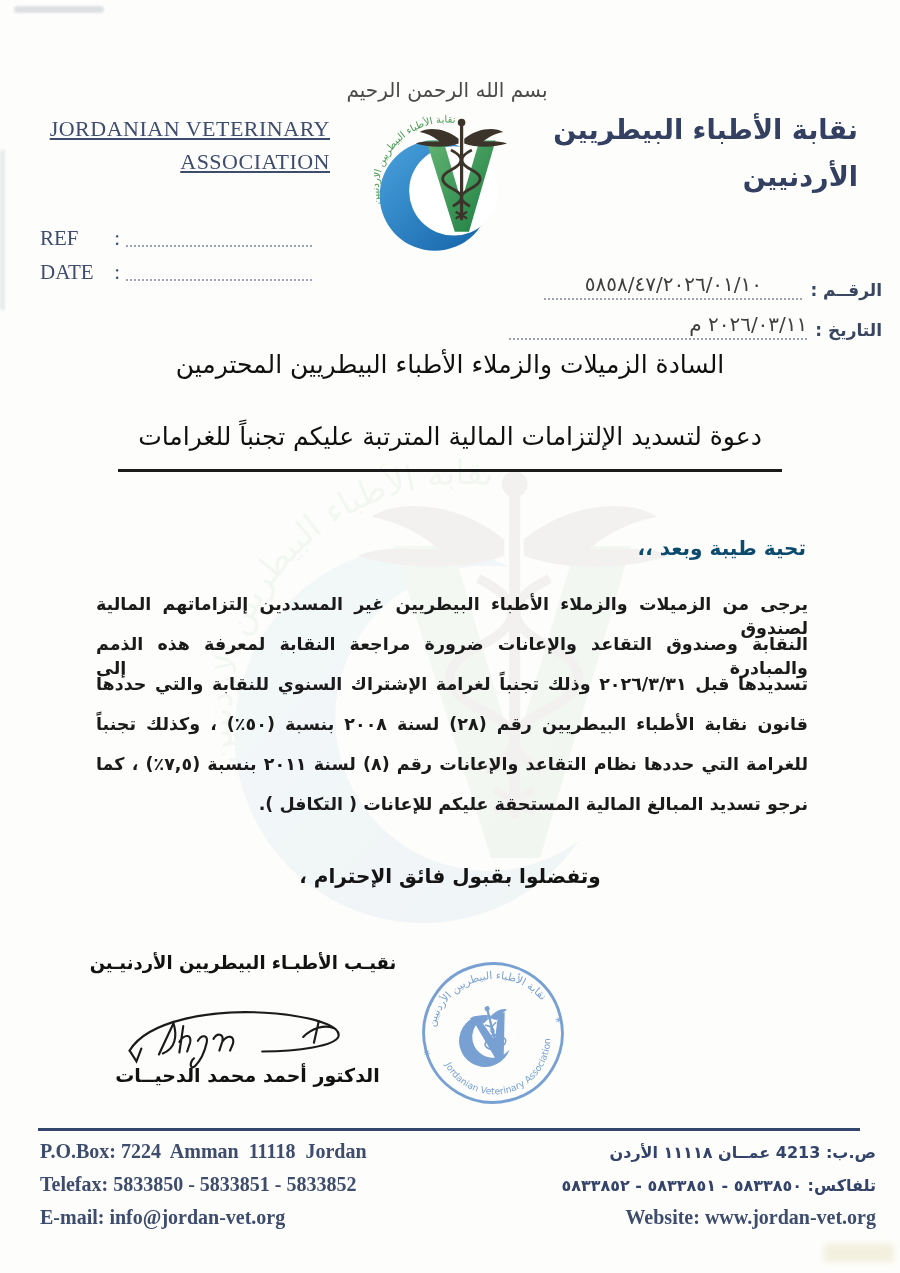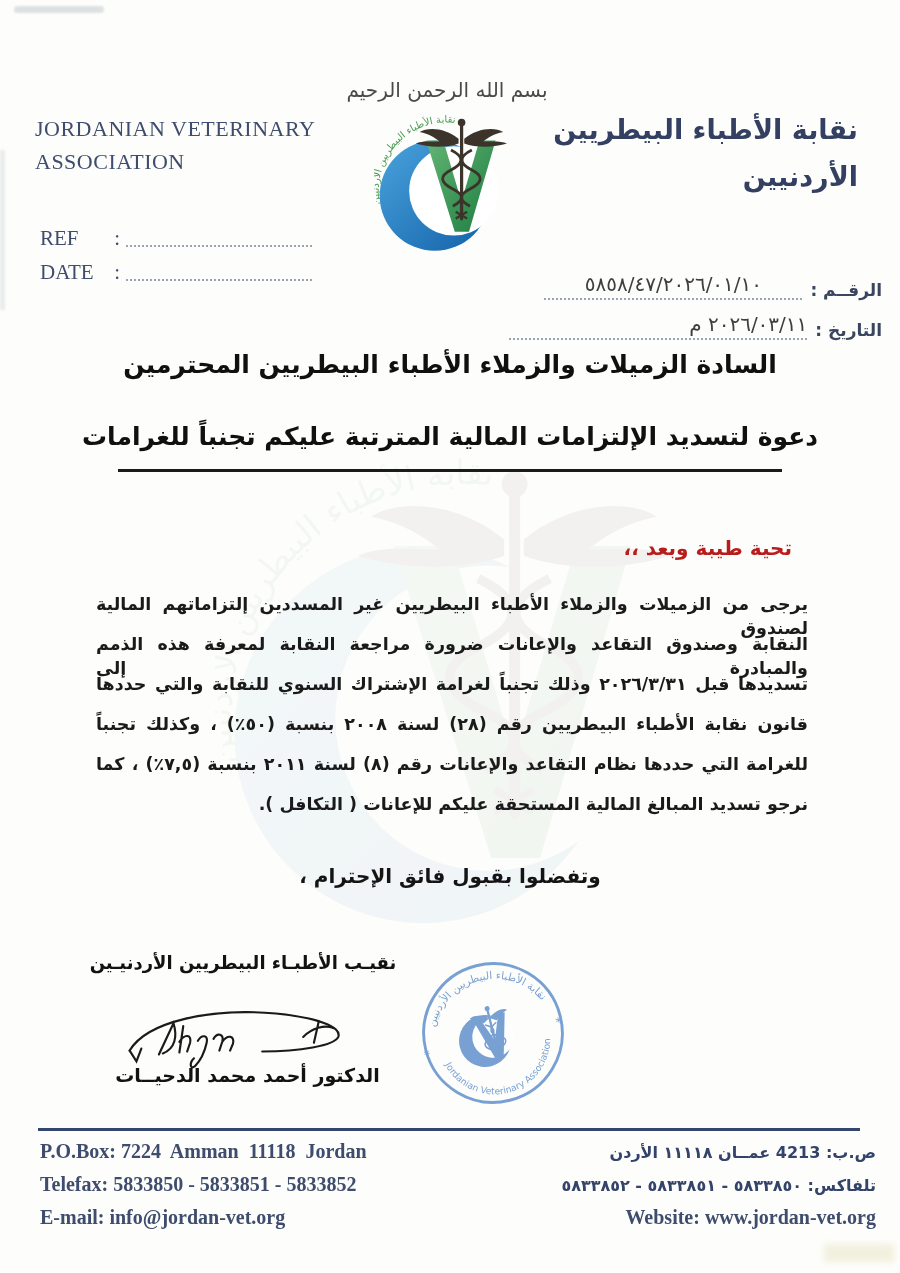--- a/index.html
+++ b/index.html
@@ -4,44 +4,44 @@
 <style>
   html,body{margin:0;padding:0;background:#e8e8e8;}
   .sheet{position:relative;width:900px;height:1273px;background:#fdfdfb;overflow:hidden;
          font-family:"DejaVu Sans",sans-serif;}
   .sheet > *{position:absolute;z-index:1;}
   .wm{z-index:0;opacity:0.05;}
   .serif{font-family:"Liberation Serif","DejaVu Serif",serif;}
 
   
   .bismillah{top:78px;left:297px;width:300px;text-align:center;font-size:20px;color:#4a4a4a;}
-  .org-en{top:112px;left:35px;width:310px;text-align:left;font-size:22px;line-height:33px;
-          color:#3e4c6d;letter-spacing:.5px;}
+  .org-en{top:112px;left:20px;width:310px;text-align:right;font-size:22px;line-height:33px;
+          color:#3e4c6d;letter-spacing:.5px;text-decoration:underline;}
   .logo{top:114px;left:374px;width:152px;height:152px;}
   .org-ar{top:106px;right:42px;width:320px;text-align:right;direction:rtl;
           font-size:27px;font-weight:bold;line-height:47px;color:#334062;}
 
   .ref-en{left:40px;display:flex;align-items:flex-end;width:272px;font-size:21px;color:#3e4c6d;}
   .ref-en .lblwrap{display:inline-flex;width:80px;justify-content:space-between;}
   .ref-en .dots{flex:1;border-bottom:2px dotted #9aa4b5;margin:0 0 4px 6px;height:14px;}
   .row-ref{top:226px;} .row-date{top:260px;text-align:center;}
 
   .ref-ar{right:18px;direction:rtl;display:flex;align-items:flex-end;color:#3a465f;}
   .ref-ar .ar-lbl{font-size:17px;font-weight:bold;margin-left:8px;white-space:nowrap;}
   .ref-ar .ar-val{display:inline-block;border-bottom:2px dotted #9aa4b5;font-size:20px;
                   color:#3f3f3f;padding-bottom:2px;margin-top:48px;}
   .row-refar{top:224px;} .row-refar .ar-val{width:258px;text-align:center;}
   .row-datear{top:264px;} .row-datear .ar-val{width:298px;text-align:right;}
 
   
-  .ltitle{left:0;right:0;text-align:center;direction:rtl;font-size:25px;font-weight:700;color:#101010;}
+  .ltitle{left:0;right:0;text-align:center;direction:rtl;font-size:25px;font-weight:400;color:#101010;}
   .t1{top:350px;} .t2{top:422px;}
   .t-underline{top:469px;left:118px;width:664px;height:3px;background:#1b1b1b;}
 
-  .greeting{top:536px;right:108px;direction:rtl;font-size:20px;font-weight:bold;color:#b91c1c;}
+  .greeting{top:536px;right:94px;direction:rtl;font-size:20px;font-weight:bold;color:#0c4a6e;}
 
   .body-text{top:592px;left:96px;right:92px;direction:rtl;font-size:17.5px;font-weight:700;
              color:#1a1a1a;overflow:hidden;}
   .body-text .bl{height:40px;line-height:24px;text-align:justify;text-align-last:justify;}
   .body-text .bl-last{text-align:right;text-align-last:right;}
 
   .closing{top:864px;left:0;right:0;text-align:center;direction:rtl;
            font-size:20px;font-weight:bold;color:#141414;}
 
   

